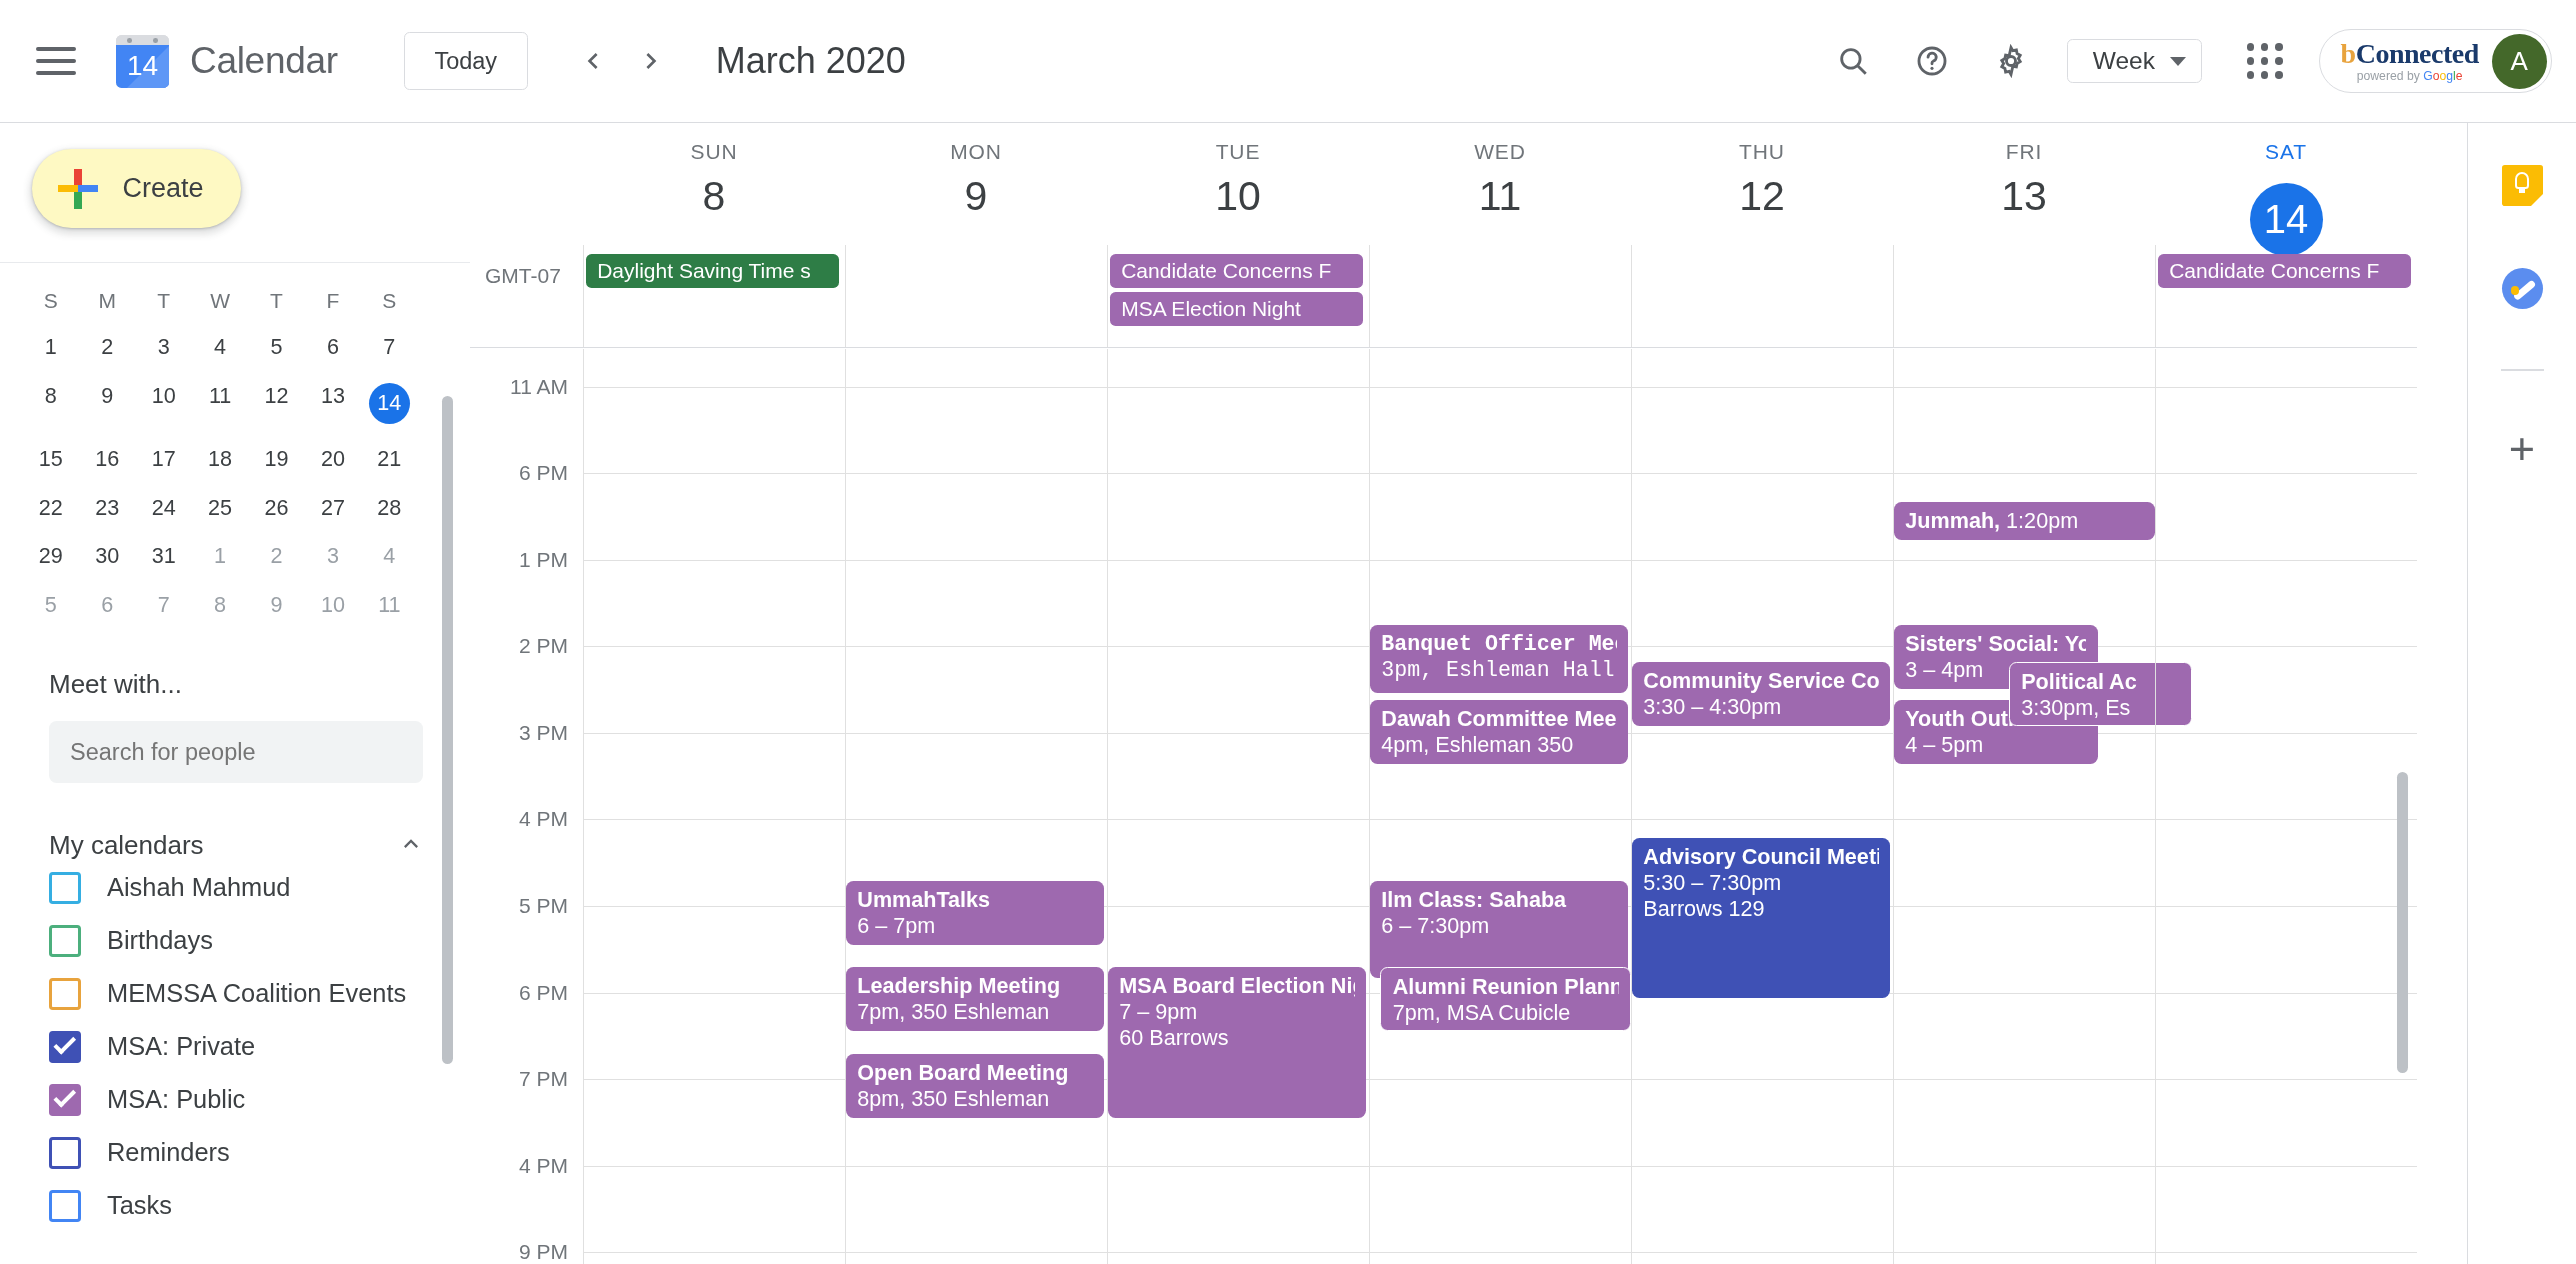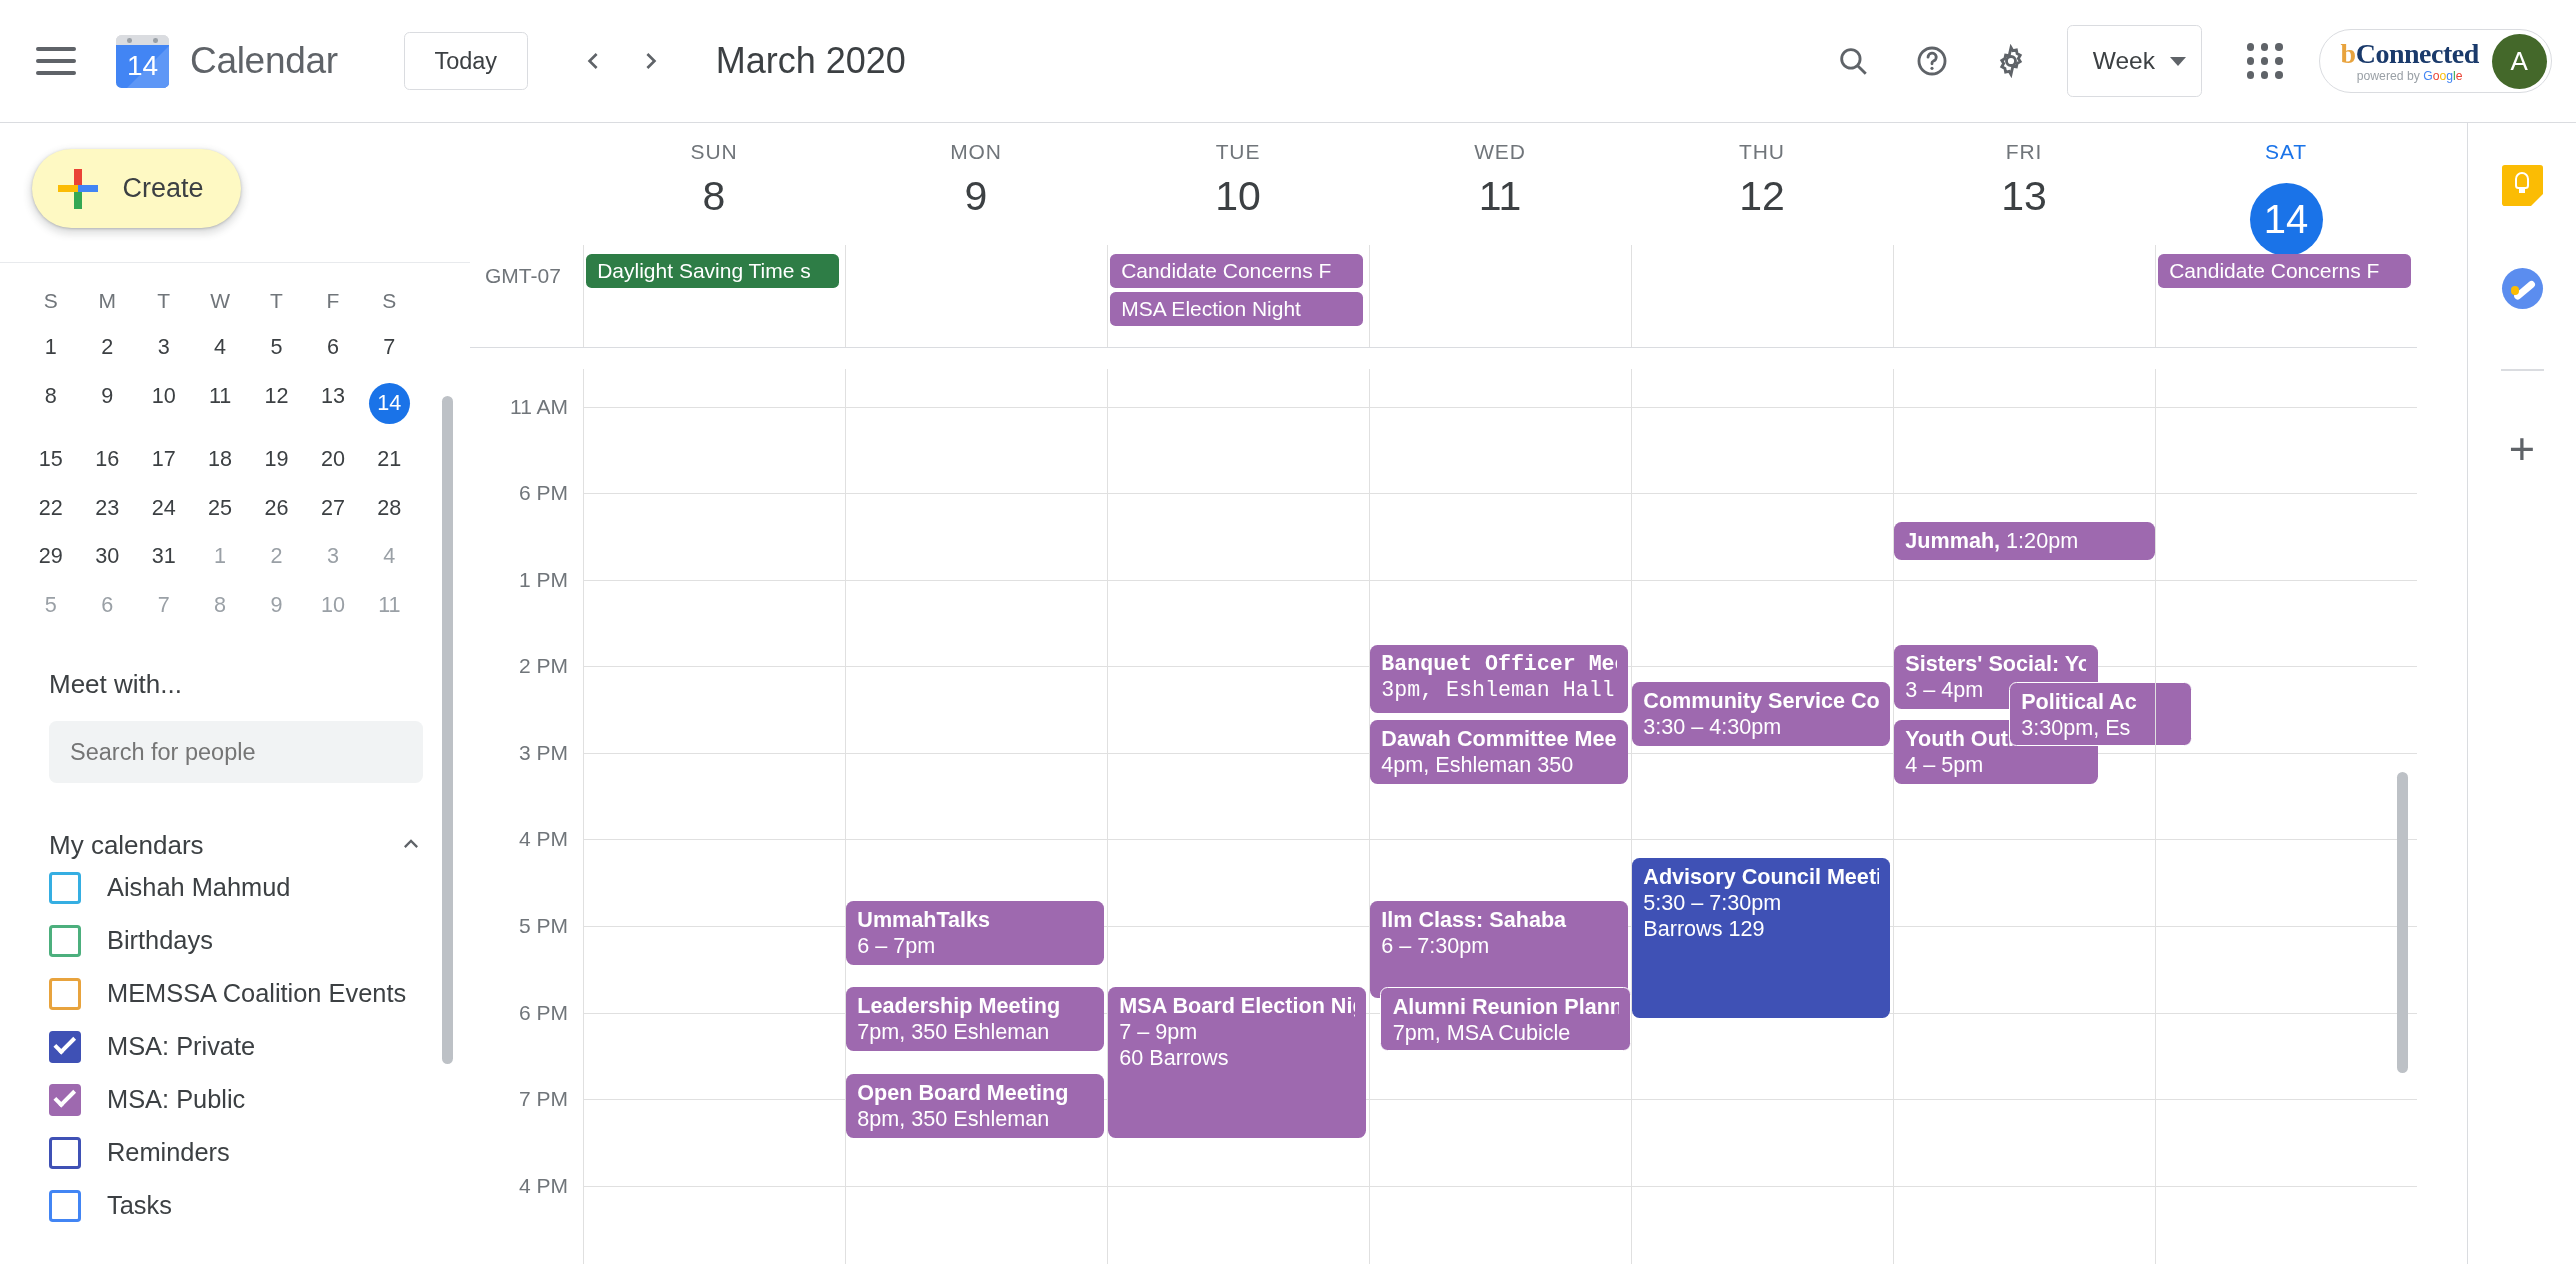--- a/index.html
+++ b/index.html
@@ -53,21 +53,21 @@
   .arrow { width: 58px; height:58px; border-radius:50%; display:flex; align-items:center; justify-content:center;
      cursor:pointer; color:#5f6368; }
   .arrow svg { width: 32px; height: 32px; }
   .period-title { font-size: 36px; color:#3c4043; margin-left: 36px; white-space:nowrap; }
 
   .header-right { margin-left:auto; display:flex; align-items:center; padding-right: 24.5px; }
   .icon-btn { width:62px; height:62px; border-radius:50%; display:flex; align-items:center; justify-content:center;
      cursor:pointer; color:#5f6368; margin: 0 8.5px; }
   .icon-btn svg { width: 34px; height:34px; }
   .view-select {
-    height:72px; padding: 0 15px 0 24.5px; border:0.9px solid #dadce0; border-radius:5.6px;
+    height:44px; padding: 0 15px 0 24.5px; border:0.9px solid #dadce0; border-radius:5.6px;
     display:flex; align-items:center; gap:15px; font-size:24.5px; color:#3c4043;
     margin-left: 17px; cursor:pointer;text-align:right;
   }
   .caret { width:0;height:0;border-left:8.5px solid transparent;border-right:8.5px solid transparent;border-top:9.4px solid #5f6368; }
   .apps-grid { display:grid; grid-template-columns: repeat(3, 7.5px); grid-gap:6.6px; margin: 0 36px 0 45px; cursor:pointer; }
   .apps-grid i { width:7.5px; height:7.5px; background:#5f6368; border-radius:50%; display:block; }
   .account-chip {
     display:flex; align-items:center; gap:0; border:0.9px solid #dadce0; border-radius:32px;
     padding: 3.8px 3.8px 3.8px 21px; height: 64px; cursor:pointer;
   }
@@ -144,21 +144,21 @@
   .tzlabel { position:absolute; left:15px; top:19px; font-size:21px; color:#70757a; }
   .allday-cols { position:absolute; left:113px; right:0; top:0; bottom:0; display:flex; }
   .ad-col { flex:1; border-left:0.9px solid #e0e0e0; position:relative; padding-top:5.6px; }
   .ad-col:first-child { border-left:0.9px solid #e0e0e0; }
   .chip {
     height: 34px; border-radius: 5.6px; margin: 3.8px 5.6px 0 1.9px; padding: 0 11.3px;
     color:#ffffff; font-size:21px; display:flex; align-items:center; white-space:nowrap;
     overflow:hidden; cursor:pointer; font-weight:500;
   }
 
-  .timegrid { position:absolute; top:226px; left:0; right:49px; bottom:0; overflow:hidden;margin-top:20px; }
+  .timegrid { position:absolute; top:226px; left:0; right:49px; bottom:0; overflow:hidden; }
   .hours { position:absolute; left:0; top:0; width:113px; height: 1599px; }
   .hourlbl { position:absolute; right:15px; font-size:21px; color:#70757a; transform: translateY(-50%); }
   .cols { position:absolute; left:113px; right:0; top:0; height:1599px; display:flex; }
   .col { flex:1; border-left:0.9px solid #e0e0e0; position:relative; }
   .hline { position:absolute; left:0; right:0; height:0; border-top:0.9px solid #e0e0e0; }
   .hline.full { left:113px; }
 
   .ev {
     position:absolute; border-radius:7.5px; color:#fff; padding: 5.6px 11.3px; overflow:hidden;
     cursor:pointer; font-size:21.6px; line-height:1.22;

